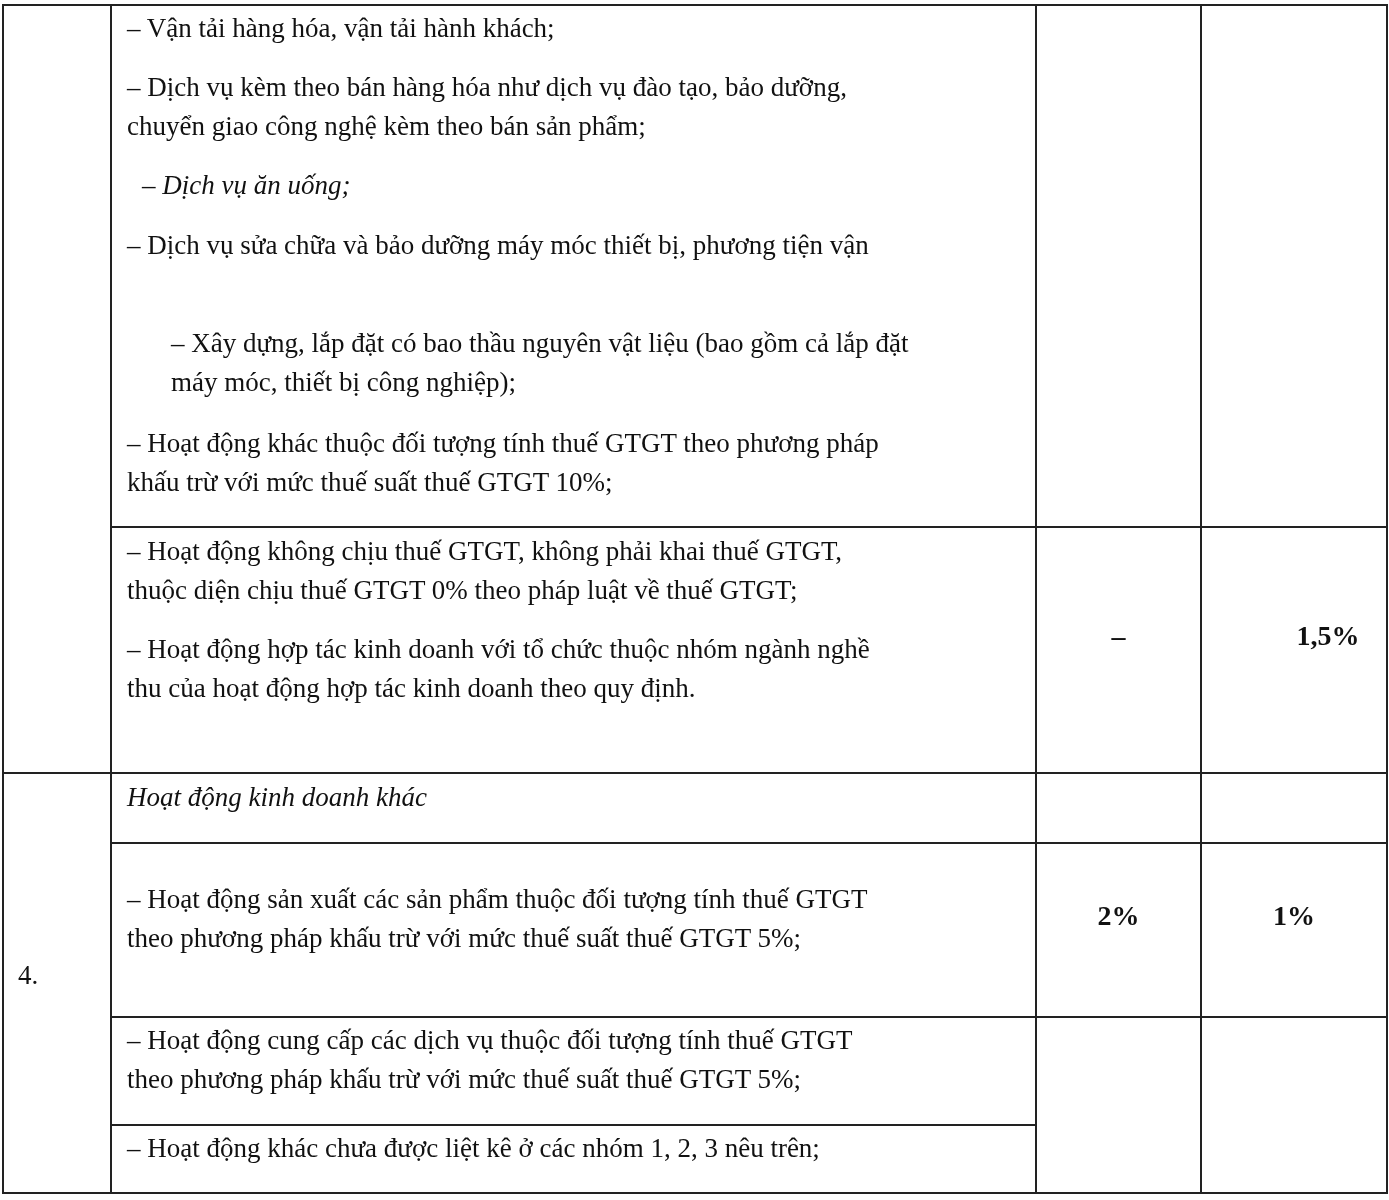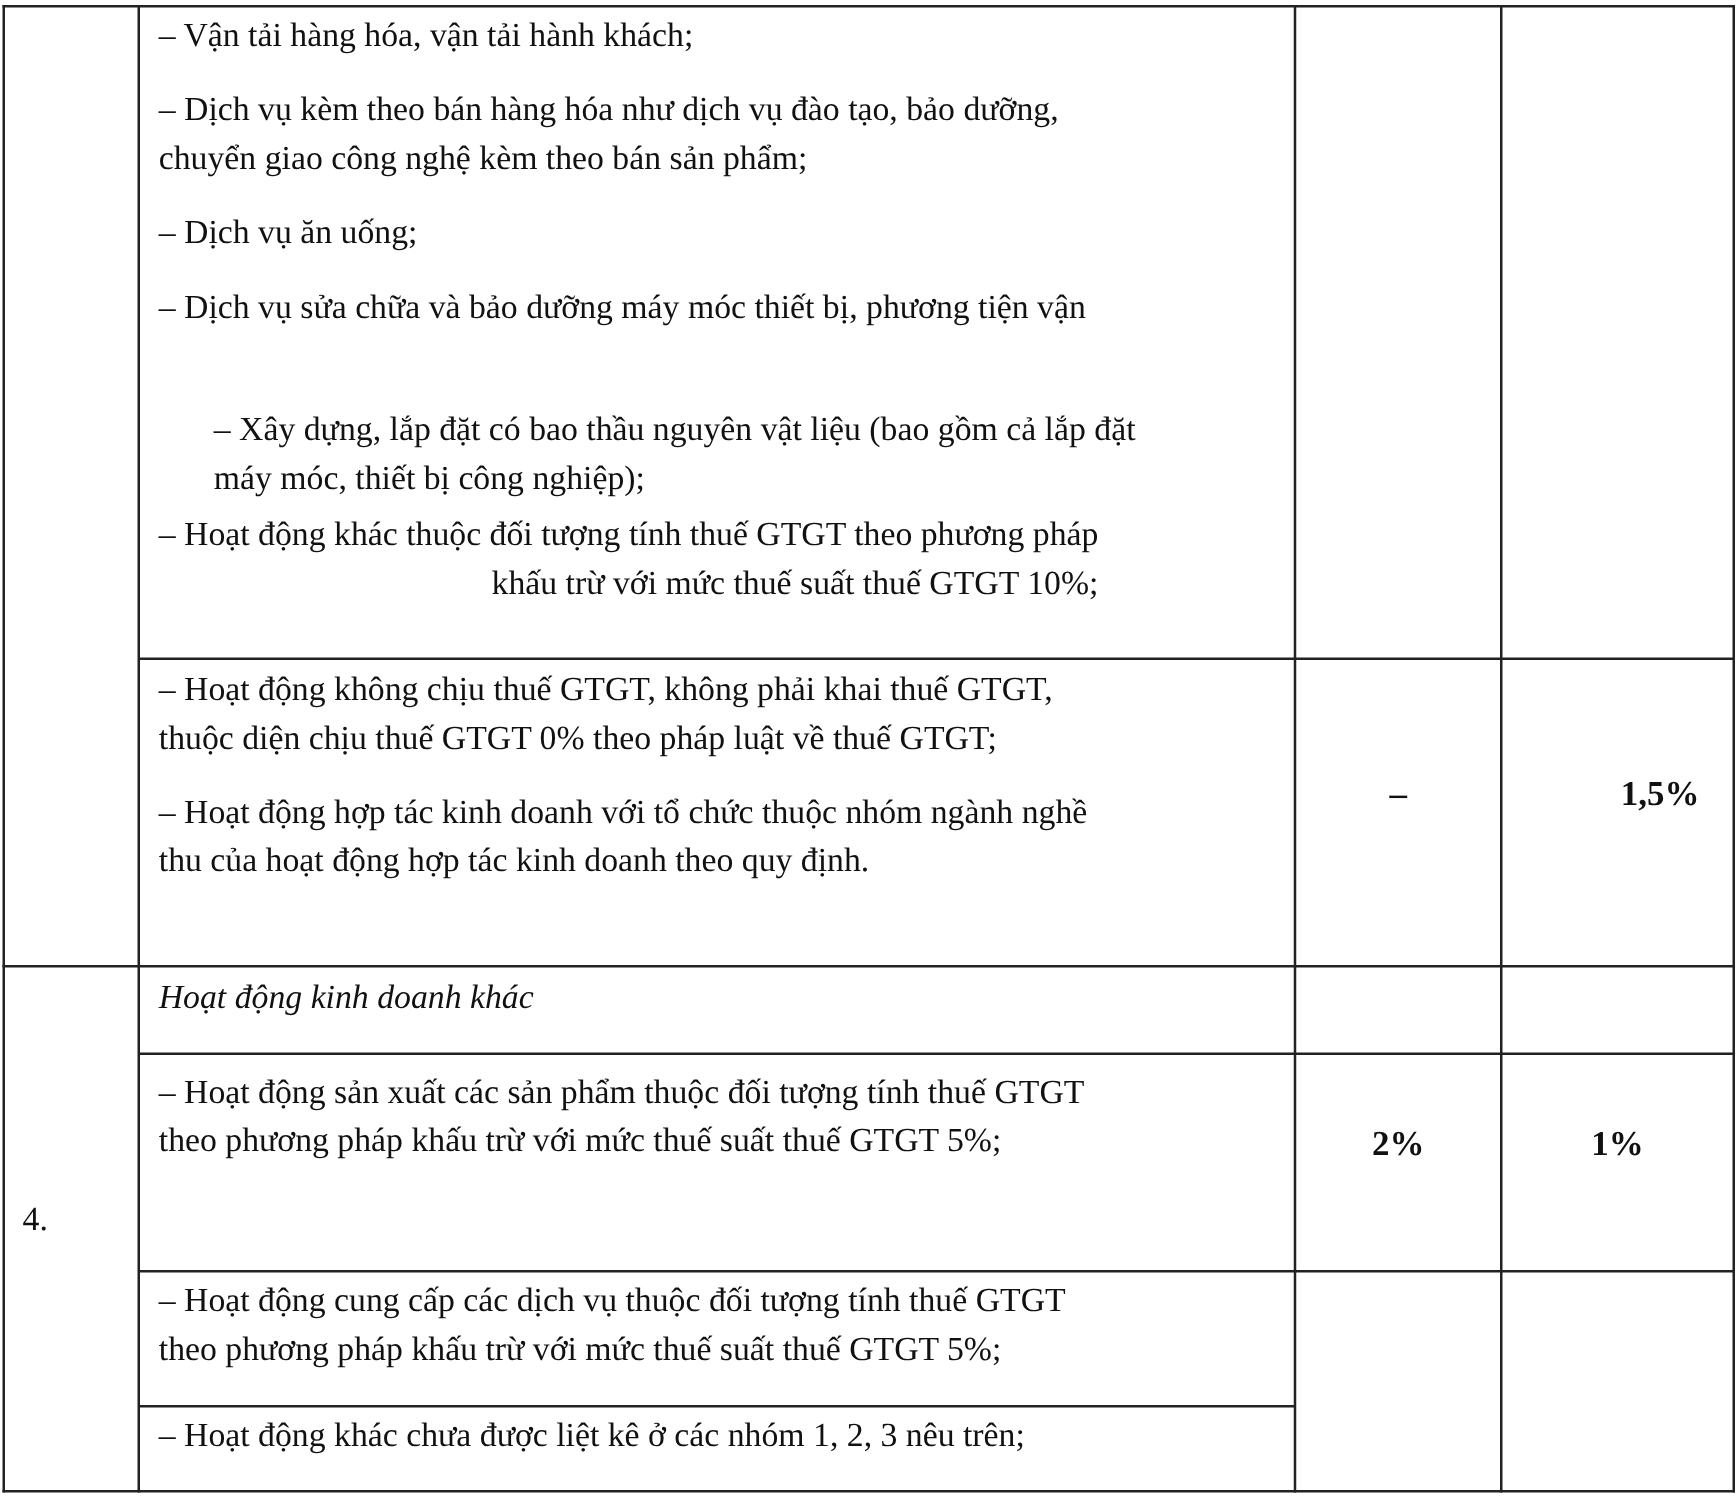--- a/index.html
+++ b/index.html
@@ -28,49 +28,49 @@
   <div class="vl" style="left:1200px;top:4px;height:1190px;"></div>
   <div class="vl" style="left:1386px;top:4px;height:1190px;"></div>
 
   <div class="txt" style="left:127px;top:9px;text-align:center;">
       <div>– Vận tải hàng hóa, vận tải hành khách;</div>
     </div>
   <div class="txt" style="left:127px;top:68px;">
       <div>– Dịch vụ kèm theo bán hàng hóa như dịch vụ đào tạo, bảo dưỡng,</div>
       <div>chuyển giao công nghệ kèm theo bán sản phẩm;</div>
     </div>
-  <div class="txt" style="left:127px;top:166px;">
+  <div class="txt" style="left:142px;top:166px;font-style:italic;">
       <div>– Dịch vụ ăn uống;</div>
     </div>
   <div class="txt" style="left:127px;top:226px;">
       <div>– Dịch vụ sửa chữa và bảo dưỡng máy móc thiết bị, phương tiện vận</div>
     </div>
   <div class="txt" style="left:127px;top:324px;margin-left:44px;">
       <div>– Xây dựng, lắp đặt có bao thầu nguyên vật liệu (bao gồm cả lắp đặt</div>
       <div>máy móc, thiết bị công nghiệp);</div>
     </div>
-  <div class="txt" style="left:127px;top:408px;text-align:right;">
+  <div class="txt" style="left:127px;top:424px;">
       <div>– Hoạt động khác thuộc đối tượng tính thuế GTGT theo phương pháp</div>
       <div>khấu trừ với mức thuế suất thuế GTGT 10%;</div>
     </div>
 
   <div class="txt" style="left:127px;top:532px;">
       <div>– Hoạt động không chịu thuế GTGT, không phải khai thuế GTGT,</div>
       <div>thuộc diện chịu thuế GTGT 0% theo pháp luật về thuế GTGT;</div>
     </div>
   <div class="txt" style="left:127px;top:630px;">
       <div>– Hoạt động hợp tác kinh doanh với tổ chức thuộc nhóm ngành nghề</div>
       <div>thu của hoạt động hợp tác kinh doanh theo quy định.</div>
     </div>
   <div class="c" style="left:1037px;width:163px;top:620px;">–</div>
   <div class="c" style="left:1202px;width:180px;top:620px;padding-left:36px;">1,5%</div>
 
   <div class="txt" style="left:18px;top:956px;">4.</div>
   <div class="txt" style="left:127px;top:778px;font-style:italic;">Hoạt động kinh doanh khác</div>
-  <div class="txt" style="left:127px;top:854px;">
+  <div class="txt" style="left:127px;top:880px;">
       <div>– Hoạt động sản xuất các sản phẩm thuộc đối tượng tính thuế GTGT</div>
       <div>theo phương pháp khấu trừ với mức thuế suất thuế GTGT 5%;</div>
     </div>
   <div class="c" style="left:1037px;width:163px;top:900px;">2%</div>
   <div class="c" style="left:1202px;width:184px;top:900px;">1%</div>
   <div class="txt" style="left:127px;top:1021px;">
       <div>– Hoạt động cung cấp các dịch vụ thuộc đối tượng tính thuế GTGT</div>
       <div>theo phương pháp khấu trừ với mức thuế suất thuế GTGT 5%;</div>
     </div>
   <div class="txt" style="left:127px;top:1129px;">

